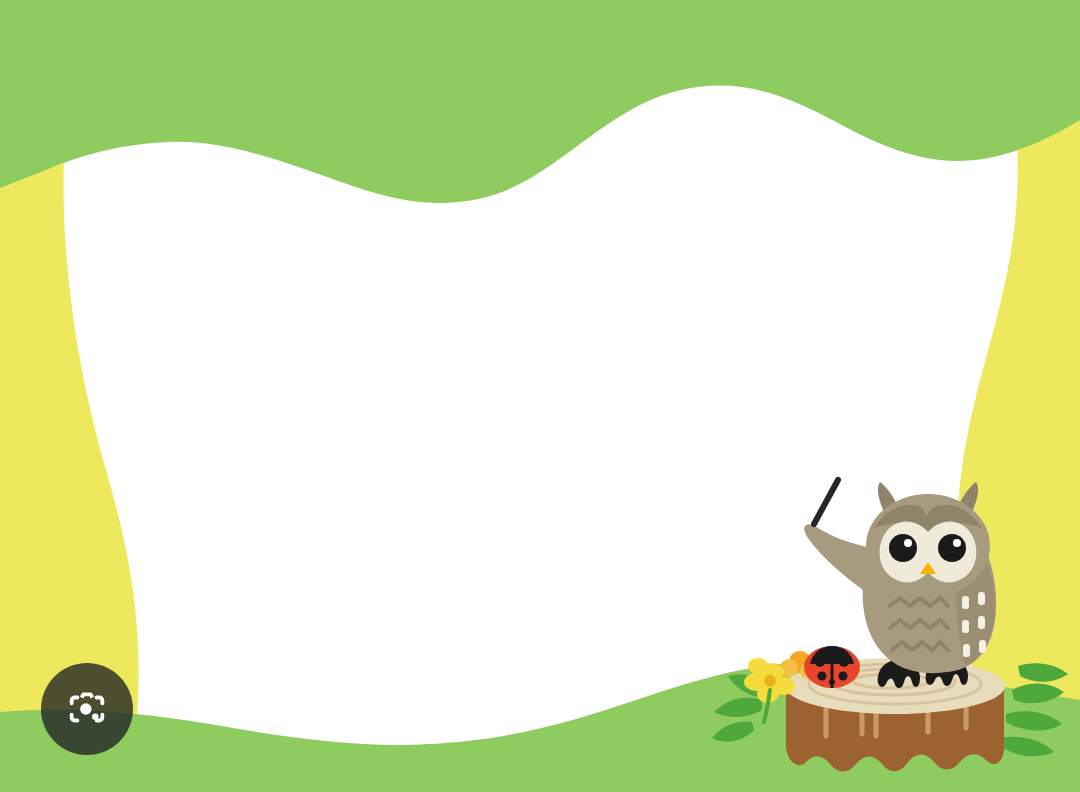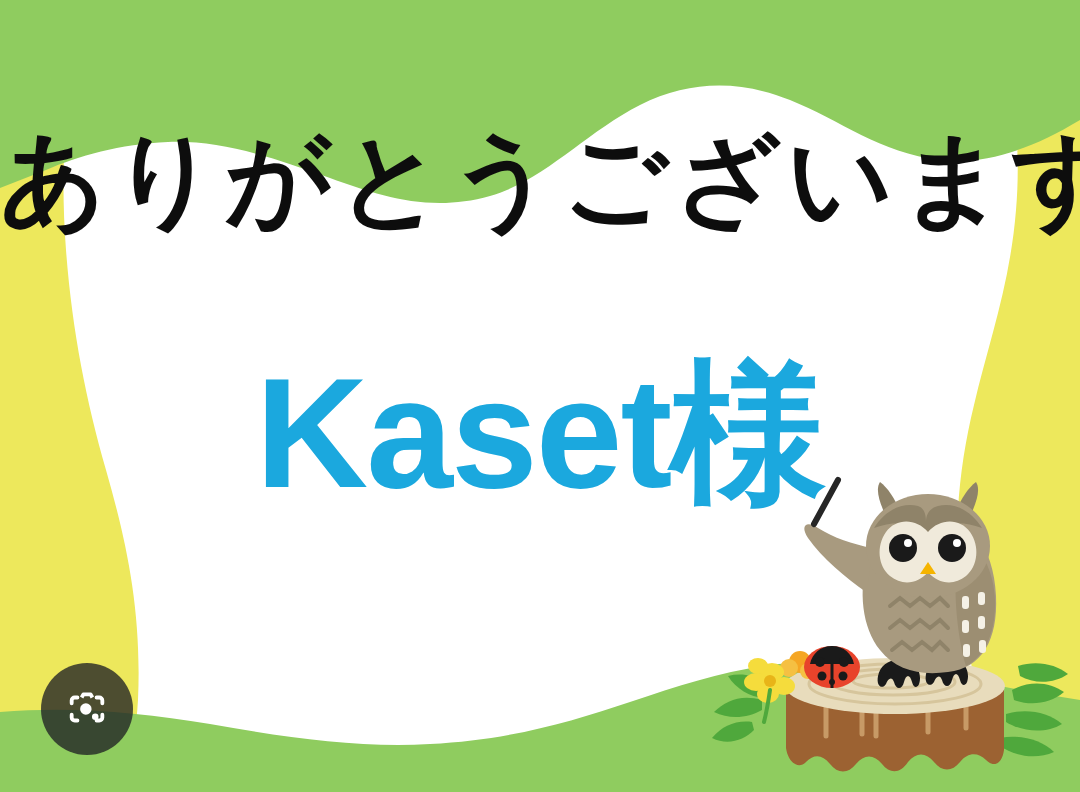--- a/index.html
+++ b/index.html
@@ -258,22 +258,20 @@
           <rect x="963" y="644" width="7" height="13" rx="3"></rect>
           <rect x="979" y="640" width="7" height="13" rx="3"></rect>
         </g>
 
       </g>
 
     </g>
   </svg>
 
   <div class="text-layer">
-    <div class="jp-thanks">ありがとうございます</div>
-    <div class="client-name">Kaset様</div>
   </div>
 
   <button class="lens-button" aria-label="Google Lens">
     <span>
       <svg width="46" height="46" viewBox="0 0 24 24" fill="none">
         <path d="M4 9V7.6A1.6 1.6 0 0 1 5.6 6H7" stroke="#FFFFFF" stroke-width="2" stroke-linecap="round"></path>
         <path d="M20 9V7.6A1.6 1.6 0 0 0 18.4 6H17" stroke="#FFFFFF" stroke-width="2" stroke-linecap="round"></path>
         <path d="M4 15v1.4A1.6 1.6 0 0 0 5.6 18H7" stroke="#FFFFFF" stroke-width="2" stroke-linecap="round"></path>
         <path d="M20 15v1.4A1.6 1.6 0 0 1 18.4 18H17" stroke="#FFFFFF" stroke-width="2" stroke-linecap="round"></path>
         <path d="M9.2 6l.9-1.6h3.8l.9 1.6" stroke="#FFFFFF" stroke-width="2" stroke-linejoin="round"></path>

